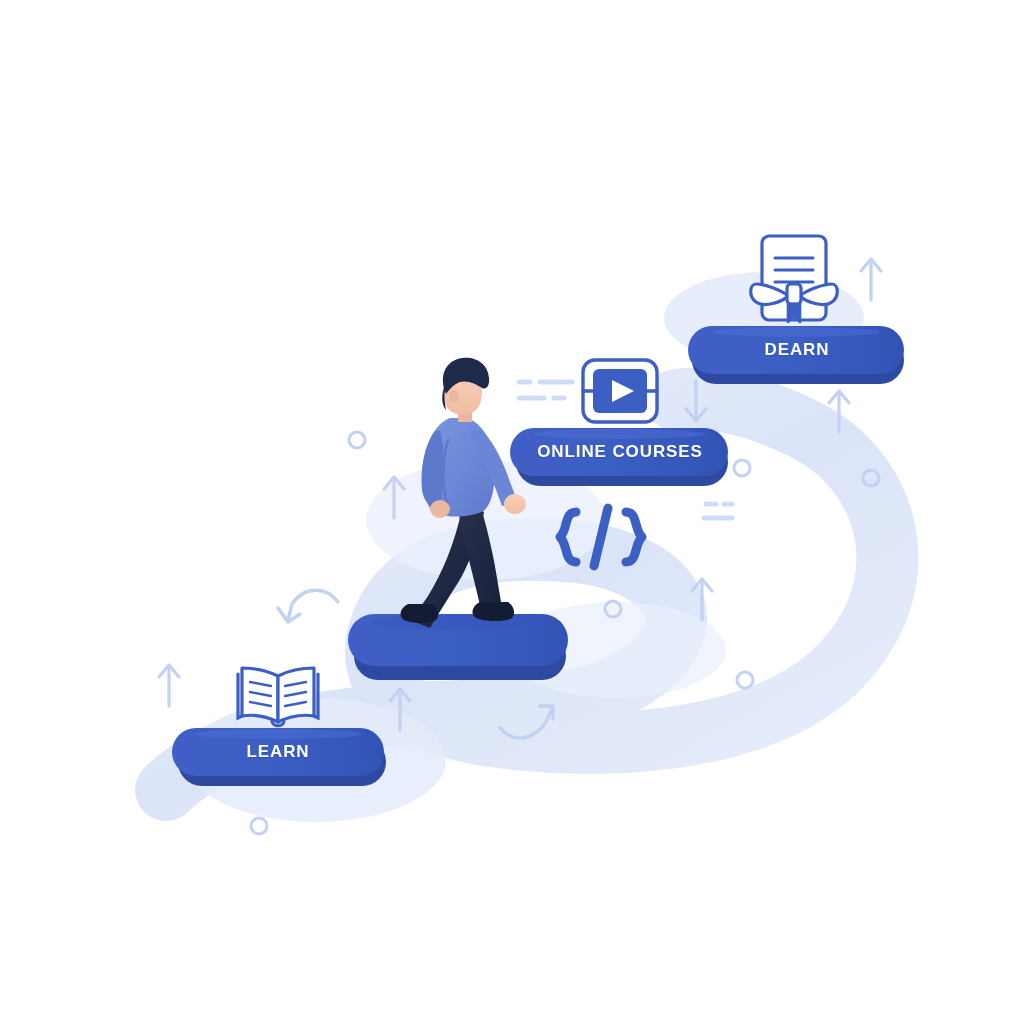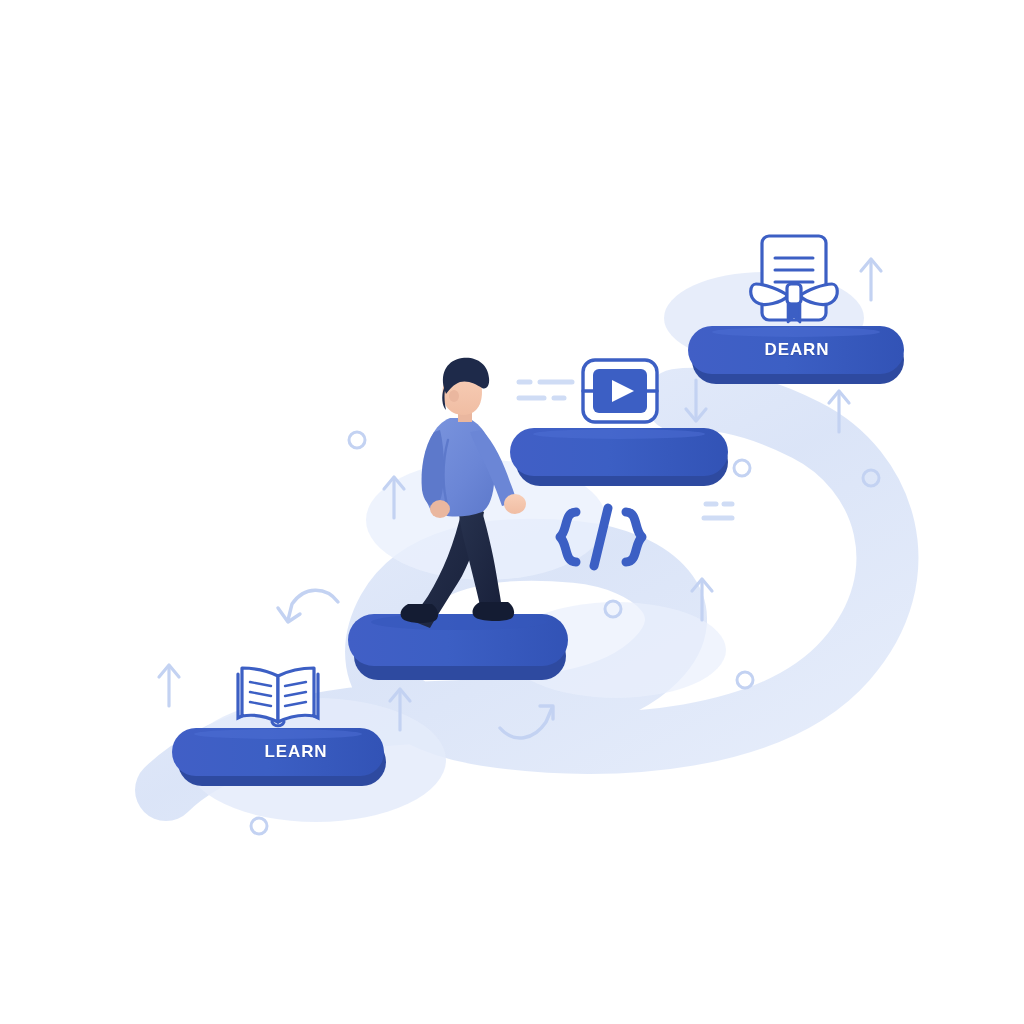--- a/index.html
+++ b/index.html
@@ -40,21 +40,21 @@
   }
   #label-online {
     left: 498px; top: 442px; width: 212px;
     font-size: 17px;
   }
   #label-skills {
     left: 338px; top: 638px; width: 212px;
     font-size: 17px;
   }
   #label-learn {
-    left: 176px; top: 742px; width: 208px;
+    left: 158px; top: 742px; width: 208px;
     font-size: 17px;
   }
 </style>
 </head>
 <body>
 
 <div id="stage">
 
   <svg id="scene" viewBox="0 0 1024 1024" xmlns="http://www.w3.org/2000/svg">
 
@@ -302,15 +302,16 @@
 
       <rect x="162" y="738" width="208" height="48" rx="24" fill="#2e4aa0"></rect>
 
       <rect x="156" y="728" width="212" height="48" rx="24" fill="url(#btnFaceWide)"></rect>
       <ellipse cx="262" cy="734" rx="84" ry="5" fill="#4d6ed4" opacity="0.55"></ellipse>
     </g>
 
   </svg>
 
   <div class="step-label" id="label-dearn">DEARN</div>
+  <div class="step-label" id="label-online">ONLINE COURSES</div>
   <div class="step-label" id="label-learn">LEARN</div>
 
 </div>
 
 </body></html>

